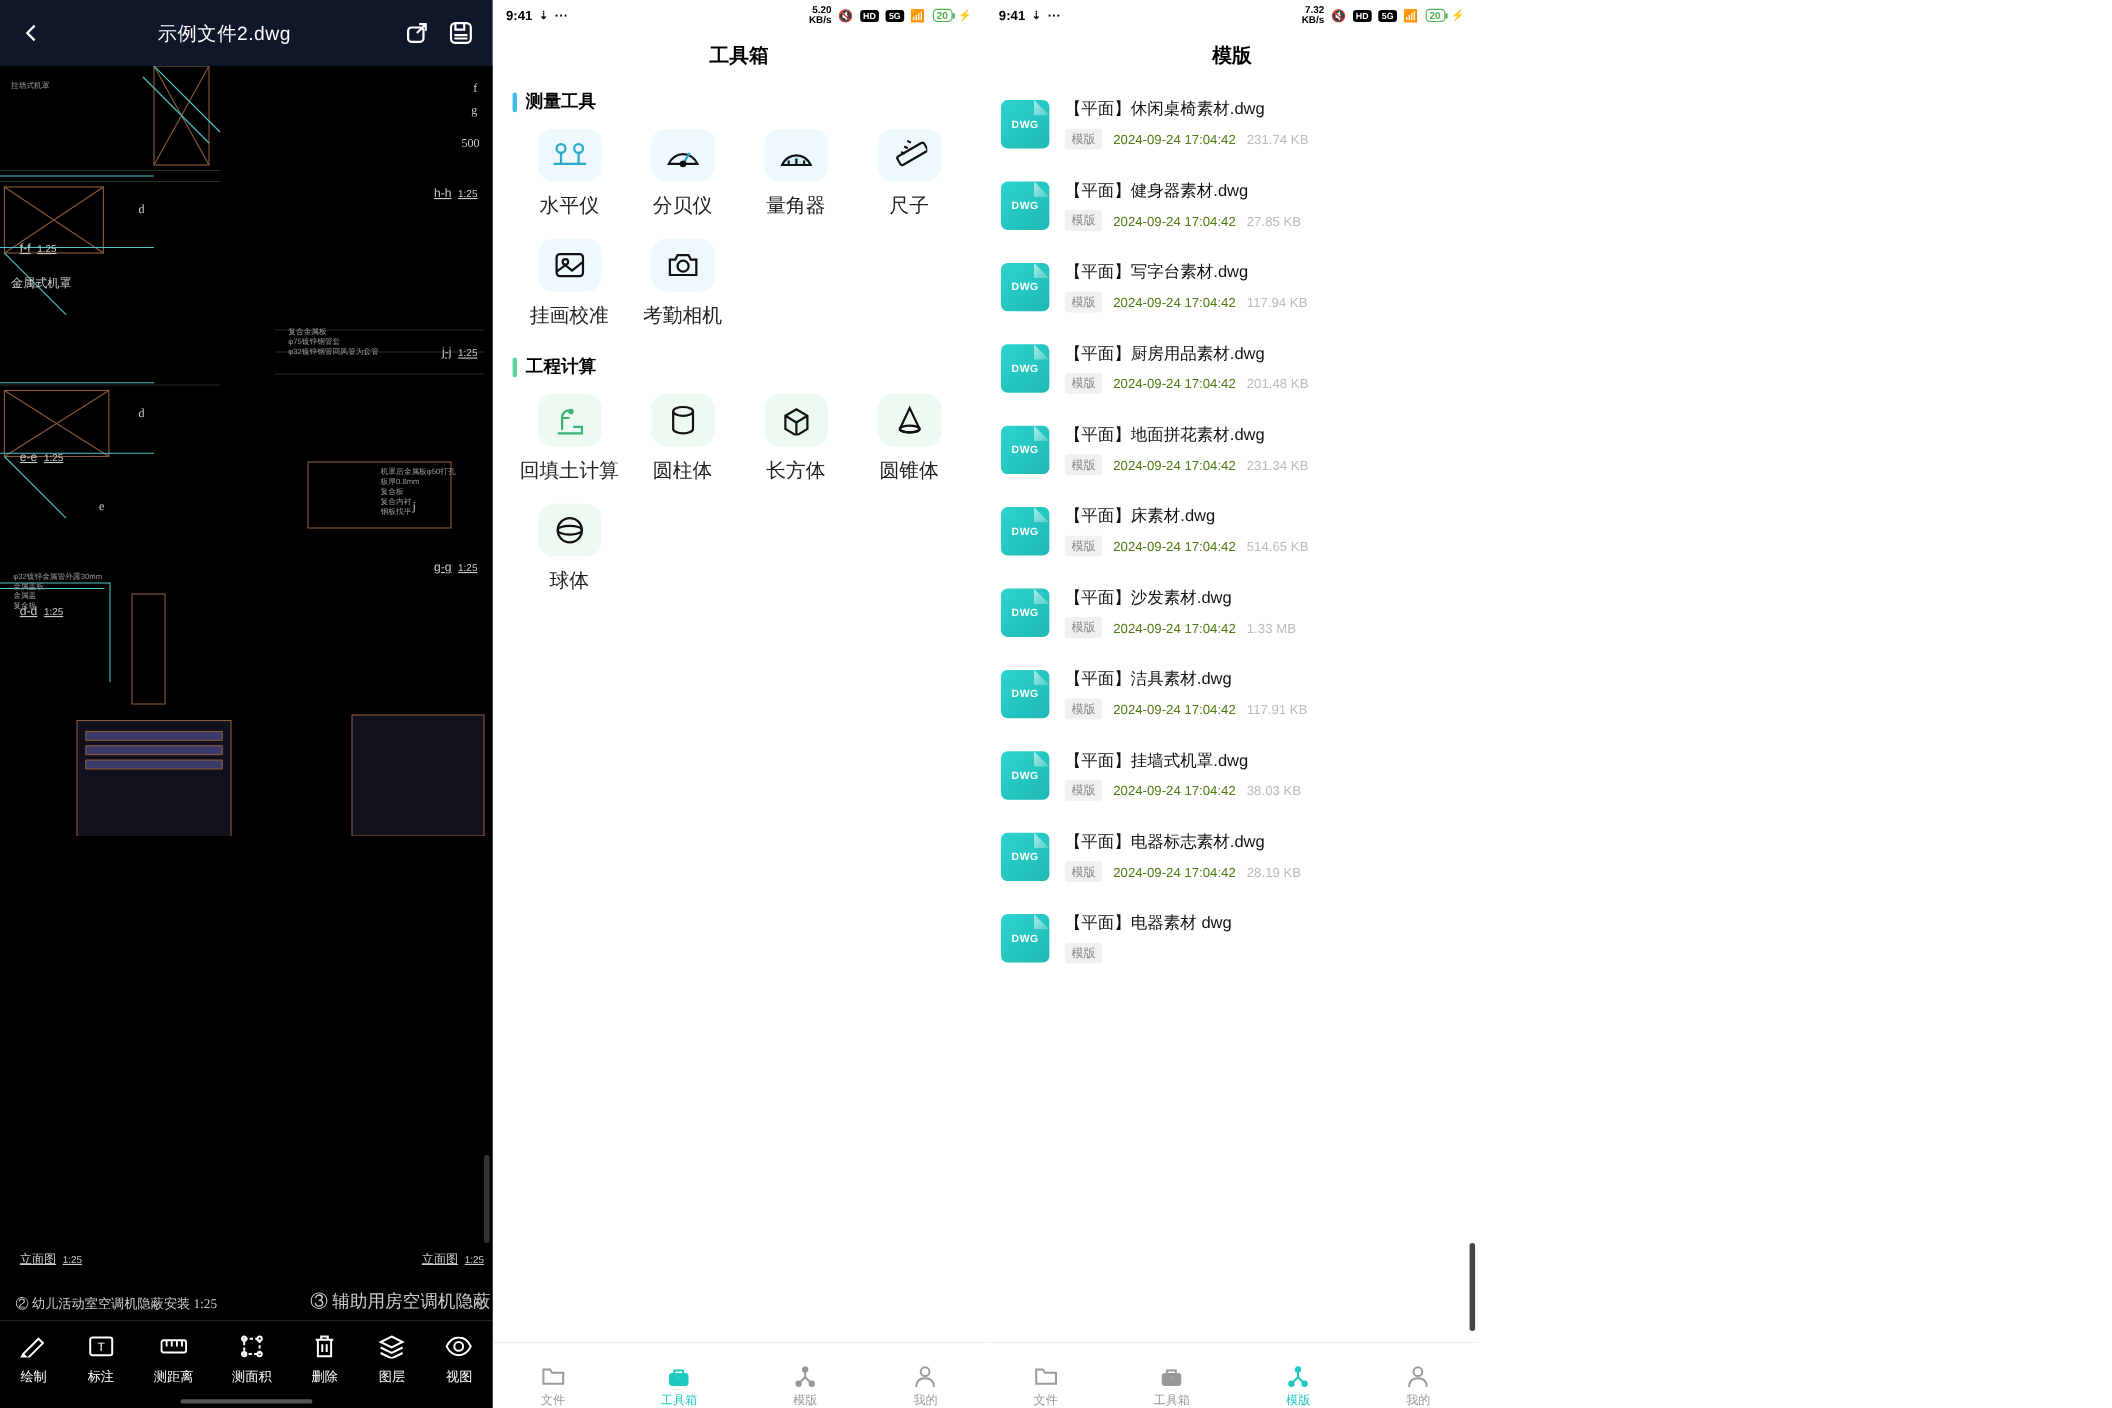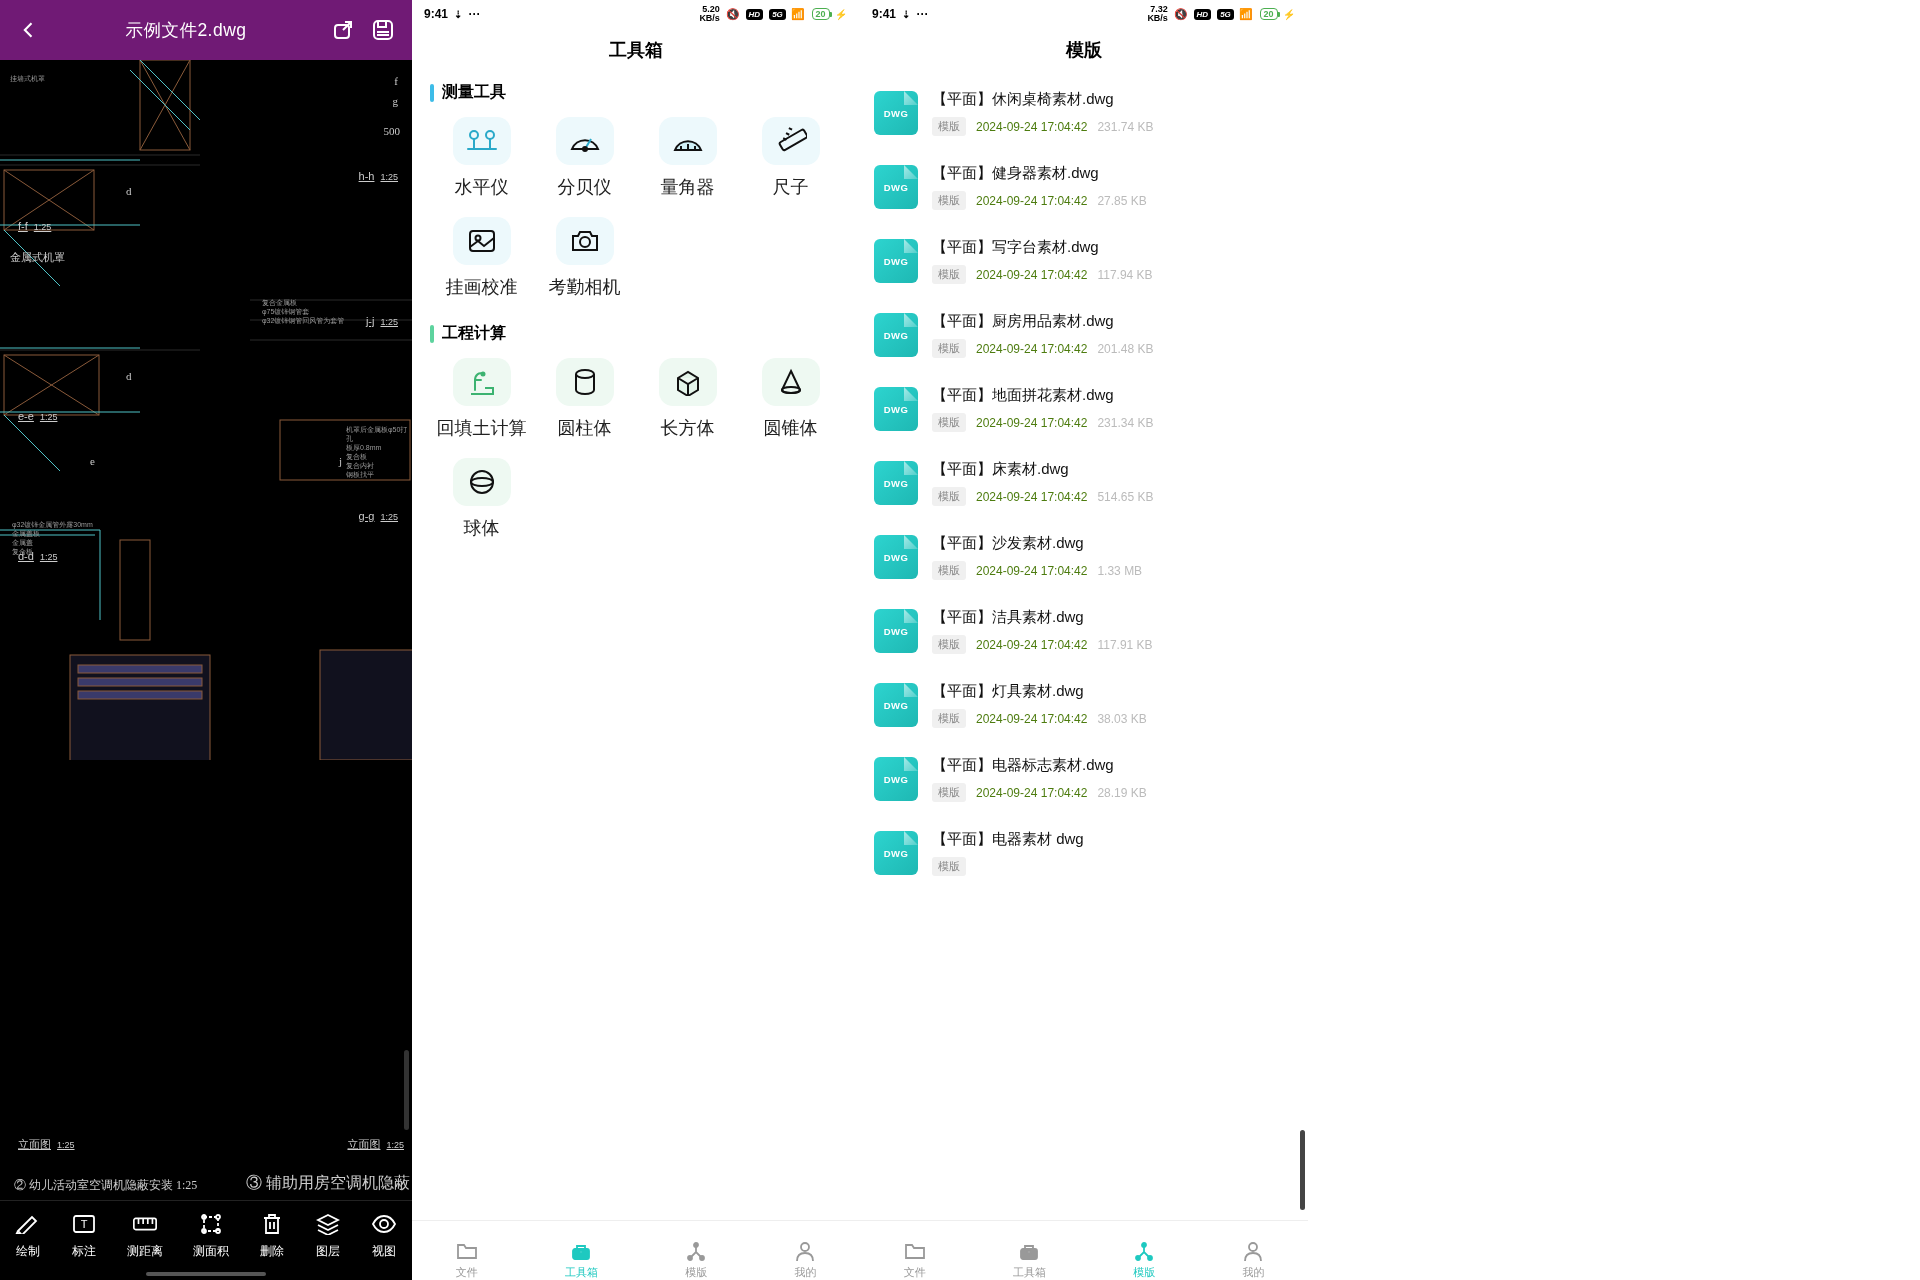--- a/index.html
+++ b/index.html
@@ -1,27 +1,27 @@
 <!DOCTYPE html>
 <html><head>
 <meta charset="utf-8">
 <style>
 * { margin: 0; padding: 0; box-sizing: border-box; font-family: -apple-system, "PingFang SC", "Microsoft YaHei", sans-serif; }
 body { display: flex; width: 1920px; height: 1280px; overflow: hidden; }
 .pane { height: 100%; display: flex; flex-direction: column; position: relative; }
-.pane1 { width: 412px; background: #701a75; color: #fff; }
+.pane1 { width: 448px; background: #0f172a; color: #fff; }
 .pane2 { width: 448px; background: #fff; }
 .pane3 { width: 448px; background: #fff; }
 
 
 .status-bar { height: 28px; display: flex; justify-content: space-between; align-items: center; padding: 0 12px; font-size: 12px; font-weight: 600; }
 .status-left, .status-right { display: flex; align-items: center; gap: 6px; }
 .status-kbs { font-size: 9px; line-height: 1; text-align: right; }
 .status-kbs span { display: block; }
-.badge-sm { background: #000; color: #fff; font-size: 8px; padding: 1px 3px; border-radius: 3px; font-weight: 700; font-style: italic; }
+.badge-sm { background: #000; color: #fff; font-size: 8px; padding: 1px 3px; border-radius: 3px; font-weight: 700; }
 .sig { font-size: 11px; }
 .batt { border: 1.5px solid #4caf50; border-radius: 4px; padding: 0 3px; font-size: 9px; color: #4caf50; font-weight: 700; position: relative; }
 .batt::after { content: ""; position: absolute; right: -3px; top: 3px; width: 2px; height: 5px; background: #4caf50; border-radius: 0 1px 1px 0; }
 
 
 .p1-header { height: 60px; display: flex; align-items: center; justify-content: space-between; padding: 0 14px; }
 .p1-title { font-size: 17.5px; font-weight: 500; letter-spacing: 0.5px; }
 .p1-hdr-ic { display: flex; gap: 10px; }
 .ic-btn { width: 30px; height: 30px; display: flex; align-items: center; justify-content: center; }
 
@@ -514,21 +514,21 @@
          <div class="file-sub">
            <span class="tag-tpl">模版</span>
            <span class="file-date">2024-09-24 17:04:42</span>
            <span class="file-size">117.91 KB</span>
          </div>
        </div>
      </div>
       <div class="file-row">
        <div class="file-ic">DWG</div>
        <div class="file-meta">
-         <div class="file-name">【平面】灯具素材.dwg</div>
+         <div class="file-name">【平面】挂墙式机罩.dwg</div>
          <div class="file-sub">
            <span class="tag-tpl">模版</span>
            <span class="file-date">2024-09-24 17:04:42</span>
            <span class="file-size">38.03 KB</span>
          </div>
        </div>
      </div>
       <div class="file-row">
        <div class="file-ic">DWG</div>
        <div class="file-meta">

